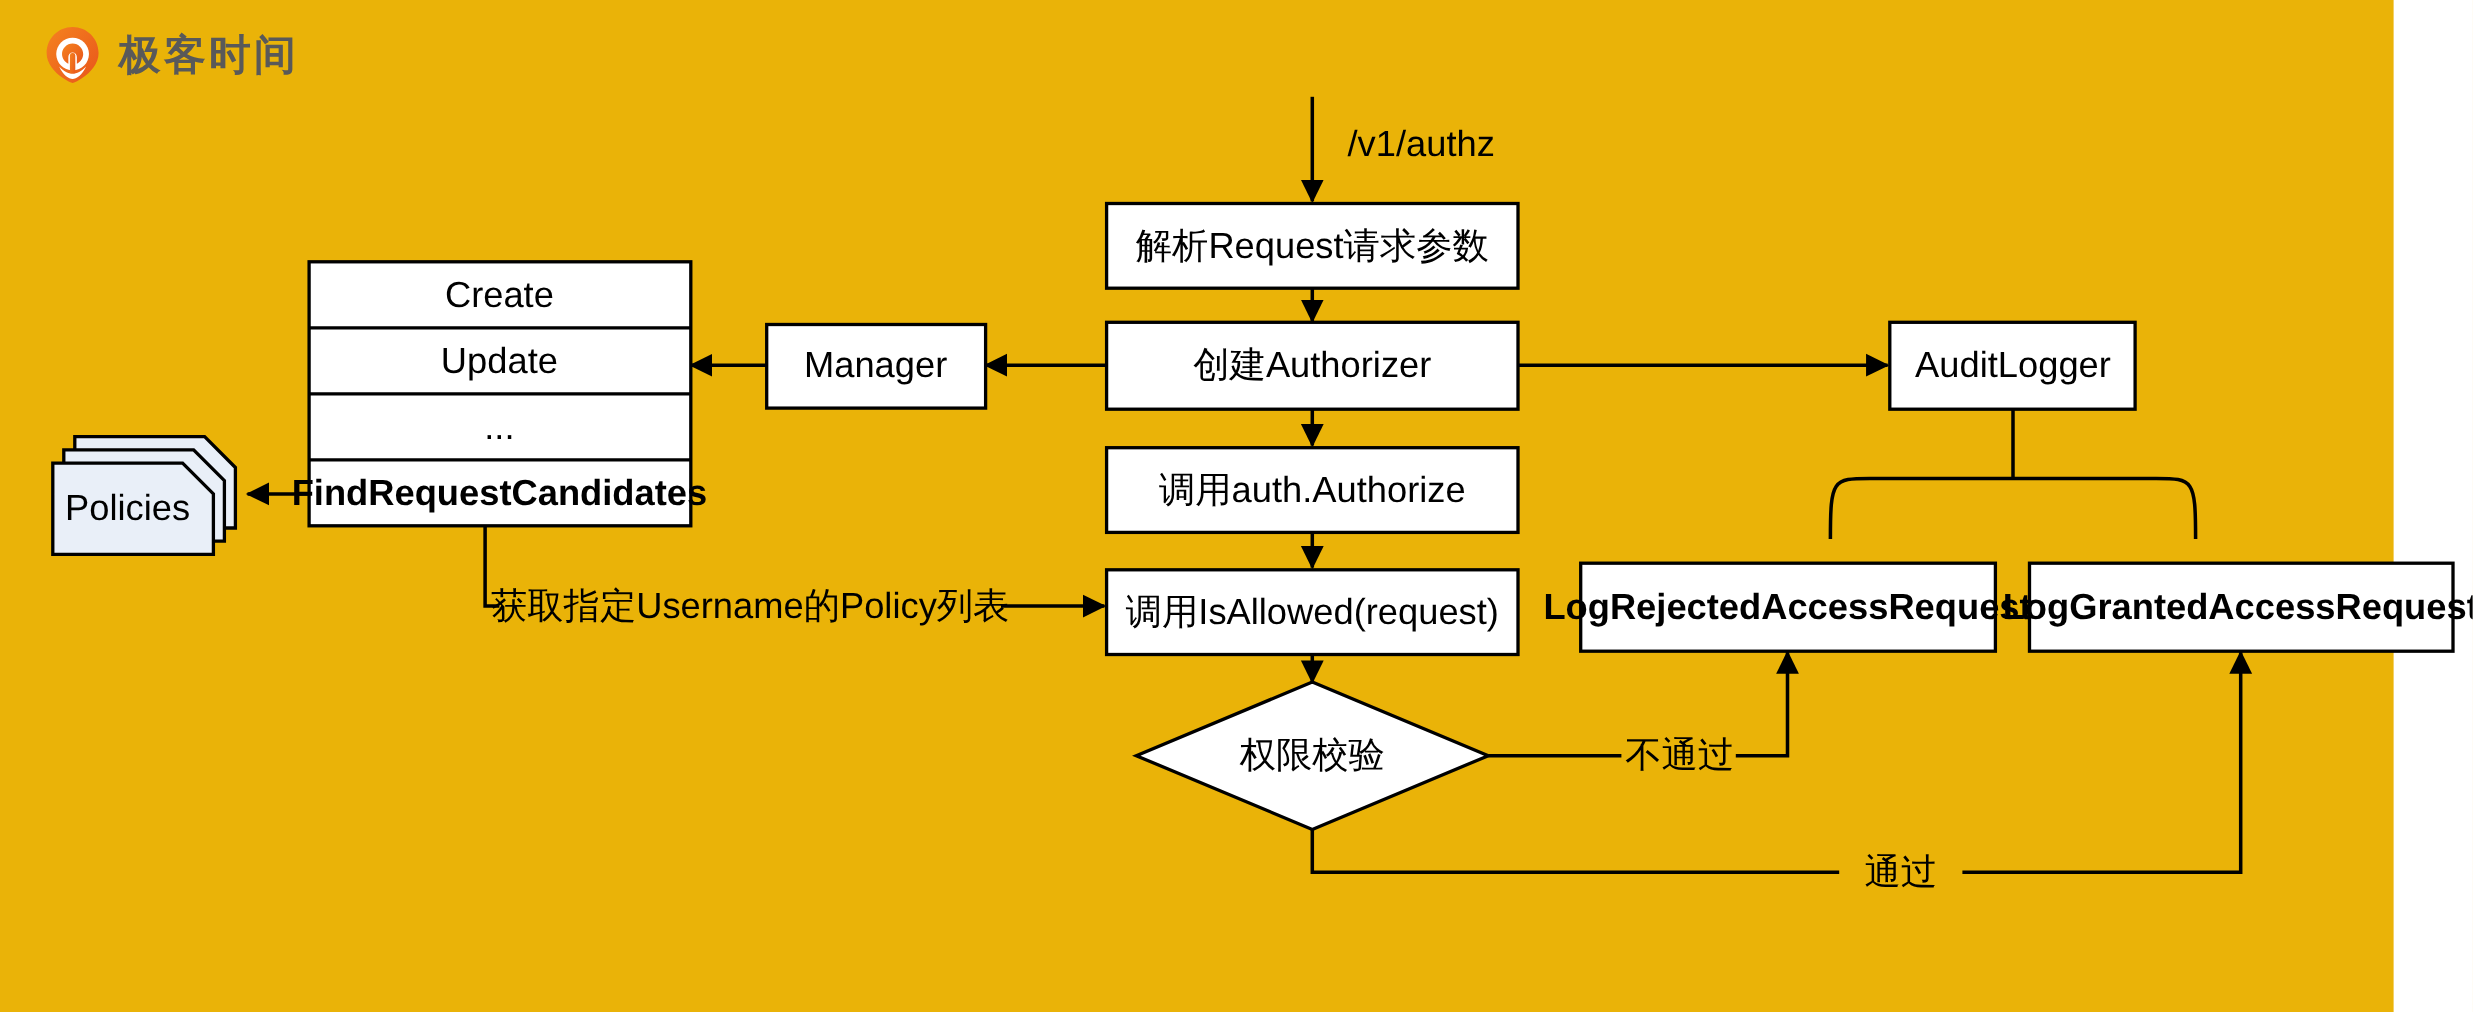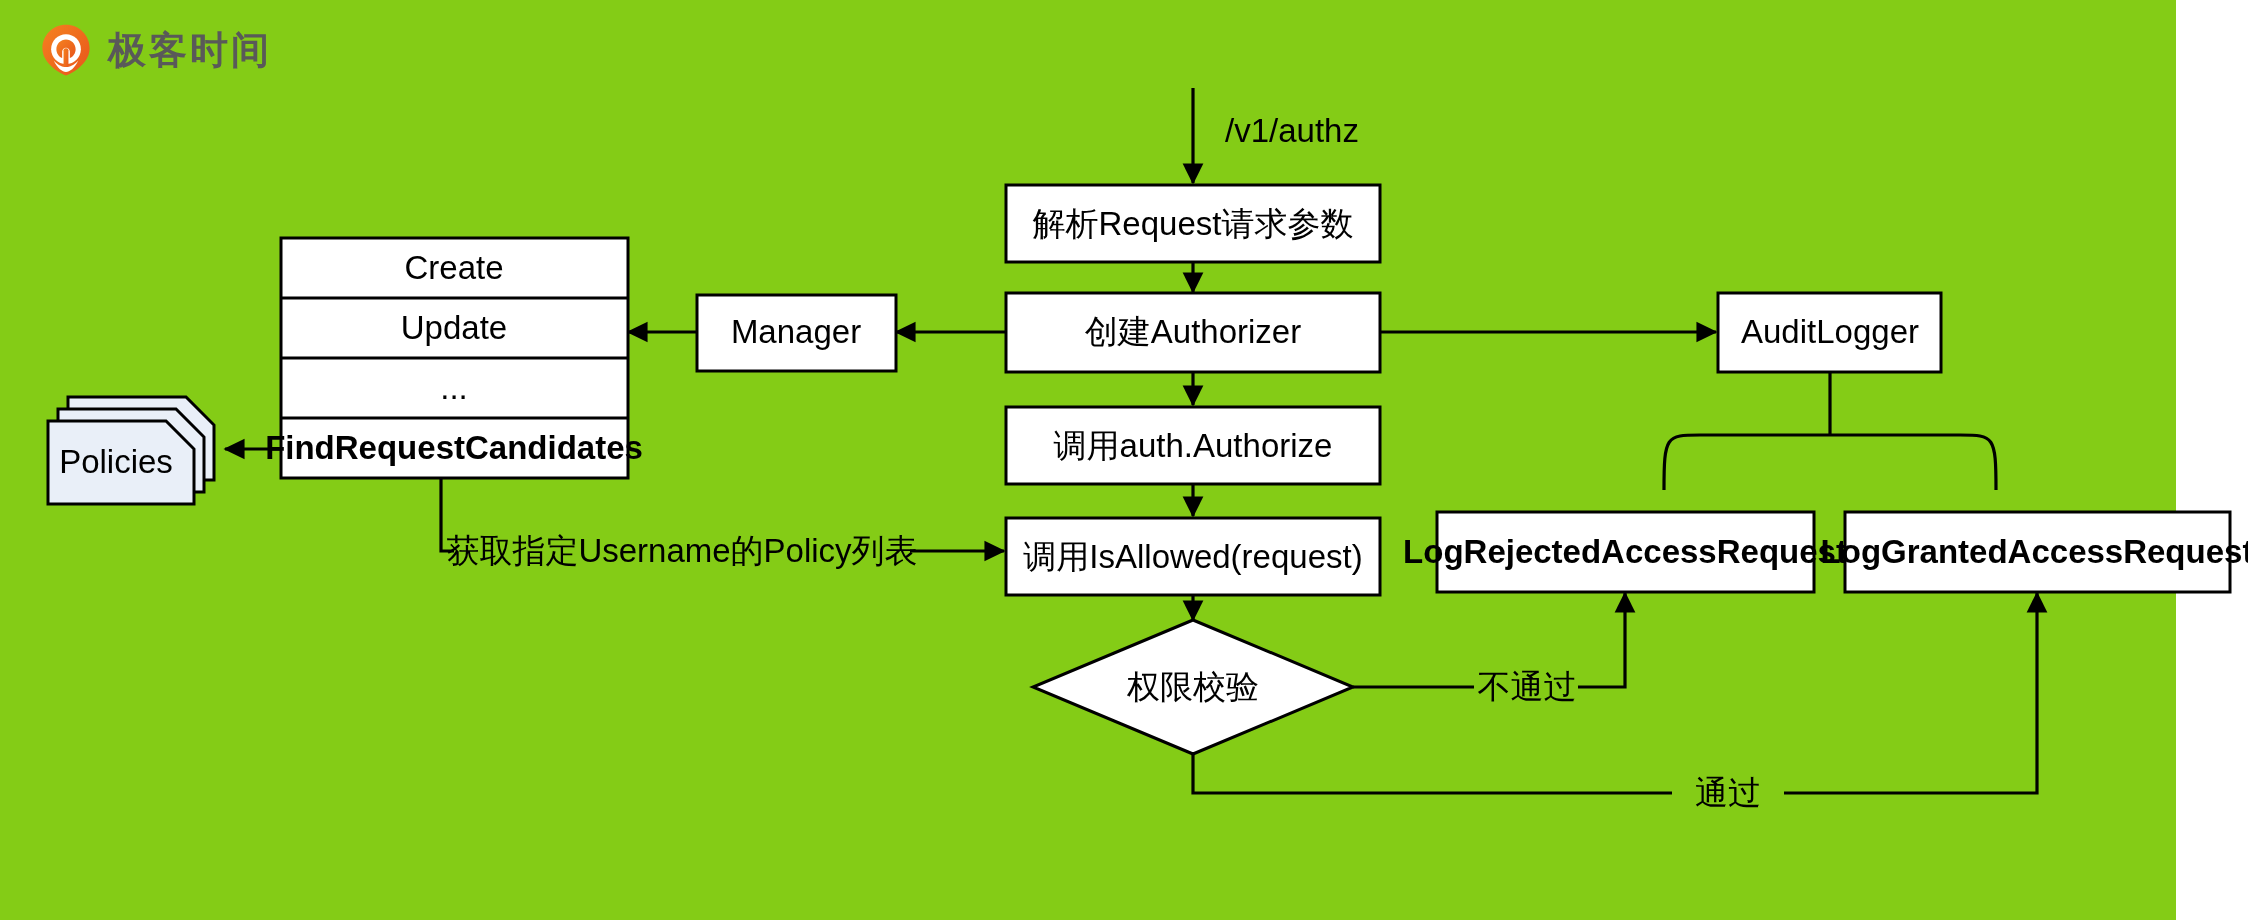--- a/index.html
+++ b/index.html
@@ -11,21 +11,21 @@
     width: 2248px;
     height: 920px;
     font-family: "Liberation Sans", "DejaVu Sans", sans-serif;
     overflow: hidden;
     position: relative;
   }
   #stage {
     position: relative;
     width: 2176px;
     height: 920px;
-    background: #84cc16;
+    background: #eab308;
   }
 
   
   .brand {
     position: absolute;
     left: 38px;
     top: 22px;
     display: flex;
     align-items: center;
     gap: 14px;

